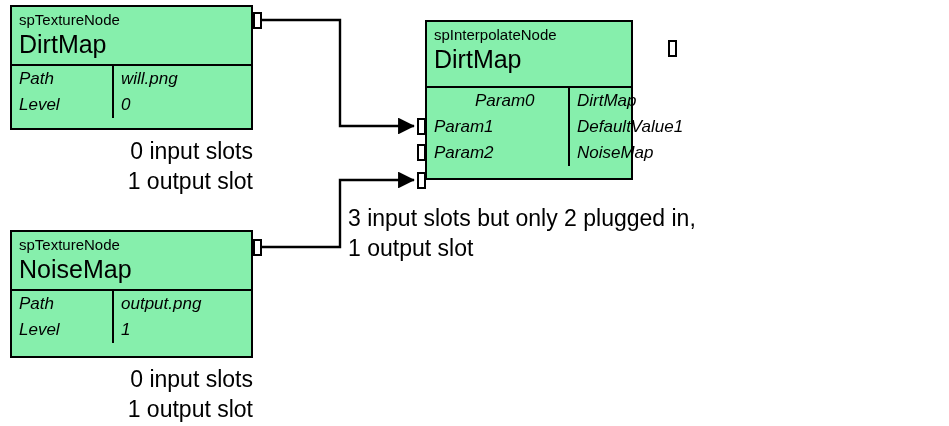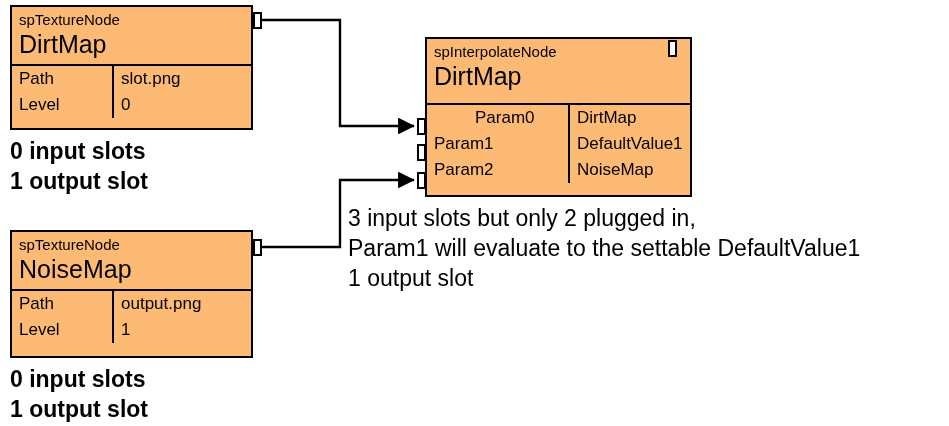--- a/index.html
+++ b/index.html
@@ -28,21 +28,21 @@
     width: 949px;
     height: 426px;
     pointer-events: none;
   }
 
   
   .node {
     position: absolute;
     box-sizing: border-box;
     border: 2px solid #000000;
-    background: #fdba74;
+    background: #86efac;
   }
   .node-header {
     box-sizing: border-box;
     border-bottom: 2px solid #000000;
     padding: 3px 0 2px 7px;
   }
   .node-type {
     display: block;
     font-size: 15px;
     line-height: 19px;
@@ -55,20 +55,21 @@
     white-space: nowrap;
   }
   .node-body {
     display: table;
     width: 100%;
     border-collapse: collapse;
     table-layout: fixed;
   }
   .node-row {
     display: table-row;
+    font-style: italic;
   }
   .cell-key, .cell-val {
     display: table-cell;
     font-size: 17px;
     line-height: 22px;
     padding: 2px 0 2px 7px;
     white-space: nowrap;
     vertical-align: middle;
   }
   .cell-key {
@@ -86,22 +87,21 @@
   }
 
   
   .caption {
     position: absolute;
     font-size: 23px;
     line-height: 30px;
     white-space: nowrap;
   }
   .caption.center {
-    text-align: left;
-    font-weight: bold;
+    text-align: right;
   }
   .caption-line {
     display: block;
   }
 </style>
 </head>
 <body>
 
 <div id="canvas">
 
@@ -118,37 +118,37 @@
   </svg>
 
   <div class="node" id="node-dirtmap" style="left:10px; top:5px; width:243px; height:125px;">
     <div class="node-header" style="height:59px;">
       <span class="node-type">spTextureNode</span>
       <span class="node-title">DirtMap</span>
     </div>
     <div class="node-body">
       <div class="node-row">
         <span class="cell-key" style="width:93px;">Path</span>
-        <span class="cell-val">slot.png</span>
+        <span class="cell-val">will.png</span>
       </div>
       <div class="node-row">
         <span class="cell-key" style="width:93px;">Level</span>
         <span class="cell-val">0</span>
       </div>
     </div>
   </div>
 
   <div class="port" style="left:253px; top:12px;"></div>
 
   <div class="caption center" style="left:10px; top:136px; width:243px;">
     <span class="caption-line">0 input slots</span>
     <span class="caption-line">1 output slot</span>
   </div>
 
-  <div class="node" id="node-ground" style="left:425px; top:37px; width:267px; height:160px;">
+  <div class="node" id="node-ground" style="left:425px; top:20px; width:208px; height:160px;">
     <div class="node-header" style="height:66px;">
       <span class="node-type">spInterpolateNode</span>
       <span class="node-title">DirtMap</span>
     </div>
     <div class="node-body">
       <div class="node-row">
         <span class="cell-key" style="width:93px;padding-left:48px;">Param0</span>
         <span class="cell-val">DirtMap</span>
       </div>
       <div class="node-row">
@@ -162,21 +162,20 @@
     </div>
   </div>
 
   <div class="port" style="left:417px; top:118px;"></div>
   <div class="port" style="left:417px; top:144px;"></div>
   <div class="port" style="left:417px; top:172px;"></div>
   <div class="port" style="left:668px; top:40px;"></div>
 
   <div class="caption" style="left:348px; top:203px;">
     <span class="caption-line">3 input slots but only 2 plugged in,</span>
-    <span class="caption-line">Param1 will evaluate to the settable DefaultValue1</span>
     <span class="caption-line">1 output slot</span>
   </div>
 
   <div class="node" id="node-noisemap" style="left:10px; top:230px; width:243px; height:128px;">
     <div class="node-header" style="height:59px;">
       <span class="node-type">spTextureNode</span>
       <span class="node-title">NoiseMap</span>
     </div>
     <div class="node-body">
       <div class="node-row">

